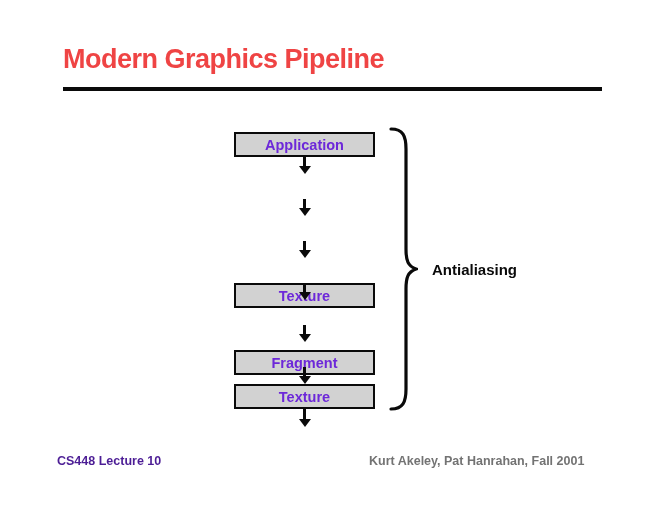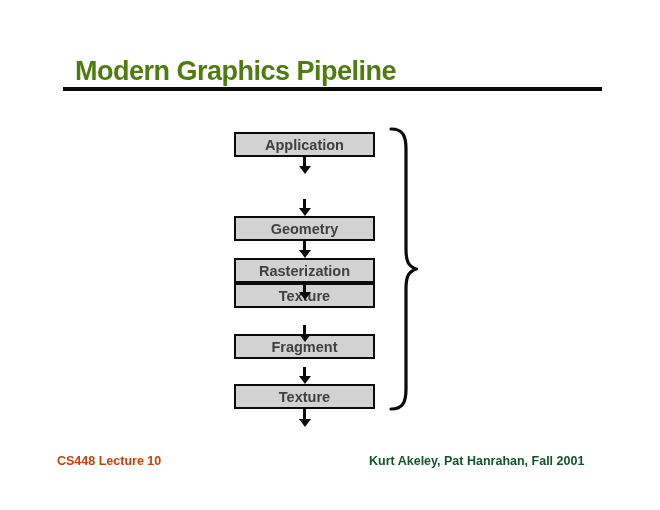--- a/index.html
+++ b/index.html
@@ -10,43 +10,43 @@
     font-family:"Liberation Sans","DejaVu Sans",sans-serif;
     color:#0a0a0a;
     overflow:hidden;
   }
   .title{
     position:absolute;
     left:63px;top:44px;
     font-size:27px;
     font-weight:700;
     letter-spacing:-0.5px;
-    color:#4d7c0f;
-    margin:12px;
+    color:#ef4444;
+    margin:0;
     white-space:nowrap;
   }
   .title-rule{
     position:absolute;
     left:63px;top:87px;
     width:539px;height:4px;
     background:#0a0a0a;
   }
   .stage{
     position:absolute;
     left:234px;
     width:141px;height:25px;
     background:#d2d2d2;
     border:2.5px solid #0a0a0a;
     box-sizing:border-box;
     display:flex;align-items:center;justify-content:center;
   }
   .stage span{
     font-size:14.5px;
     font-weight:700;
-    color:#404040;
+    color:#6d28d9;
     white-space:nowrap;
   }
   .arrow{
     position:absolute;
     left:297px;
     width:15px;
     display:flex;flex-direction:column;align-items:center;
   }
   .arrow .stem{
     width:2.5px;
@@ -70,53 +70,47 @@
     font-size:15px;
     font-weight:700;
     color:#0a0a0a;
     white-space:nowrap;
   }
   .footer-left{
     position:absolute;
     left:57px;top:454px;
     font-size:12.5px;
     font-weight:700;
-    color:#c2410c;
+    color:#4c1d95;
     white-space:nowrap;
   }
   .footer-right{
     position:absolute;
     left:369px;top:454px;
     font-size:12.5px;
     font-weight:700;
-    color:#14532d;
+    color:#737373;
     white-space:nowrap;
   }
 </style>
 </head>
 <body>
 
 <div class="slide">
 
   <h1 class="title">Modern Graphics Pipeline</h1>
   <div class="title-rule"></div>
 
   <div class="stage" style="top:132px">
     <span>Application</span>
   </div>
-  <div class="stage" style="top:216px">
-    <span>Geometry</span>
-  </div>
-  <div class="stage" style="top:258px">
-    <span>Rasterization</span>
-  </div>
   <div class="stage" style="top:283px">
     <span>Texture</span>
   </div>
-  <div class="stage" style="top:334px">
+  <div class="stage" style="top:350px">
     <span>Fragment</span>
   </div>
   <div class="stage" style="top:384px">
     <span>Texture</span>
   </div>
 
   <div class="arrow" style="top:157px;height:17px">
       <div class="stem"></div>
       <div class="head"></div>
     </div>
@@ -142,17 +136,18 @@
     </div>
   <div class="arrow" style="top:409px;height:18px">
       <div class="stem"></div>
       <div class="head"></div>
     </div>
 
   <svg class="brace" viewBox="0 0 30 284" aria-hidden="true">
     <path d="M3,2 C15,2 18,9 18,22 L18,122 C18,134 20,139 28,142 C20,145 18,150 18,162 L18,262 C18,275 15,282 3,282" fill="none" stroke="#0a0a0a" stroke-width="3.2" stroke-linecap="round"></path>
   </svg>
 
+  <div class="brace-label">Antialiasing</div>
 
   <div class="footer-left">CS448 Lecture 10</div>
   <div class="footer-right">Kurt Akeley, Pat Hanrahan, Fall 2001</div>
 
 </div>
 
 </body></html>

